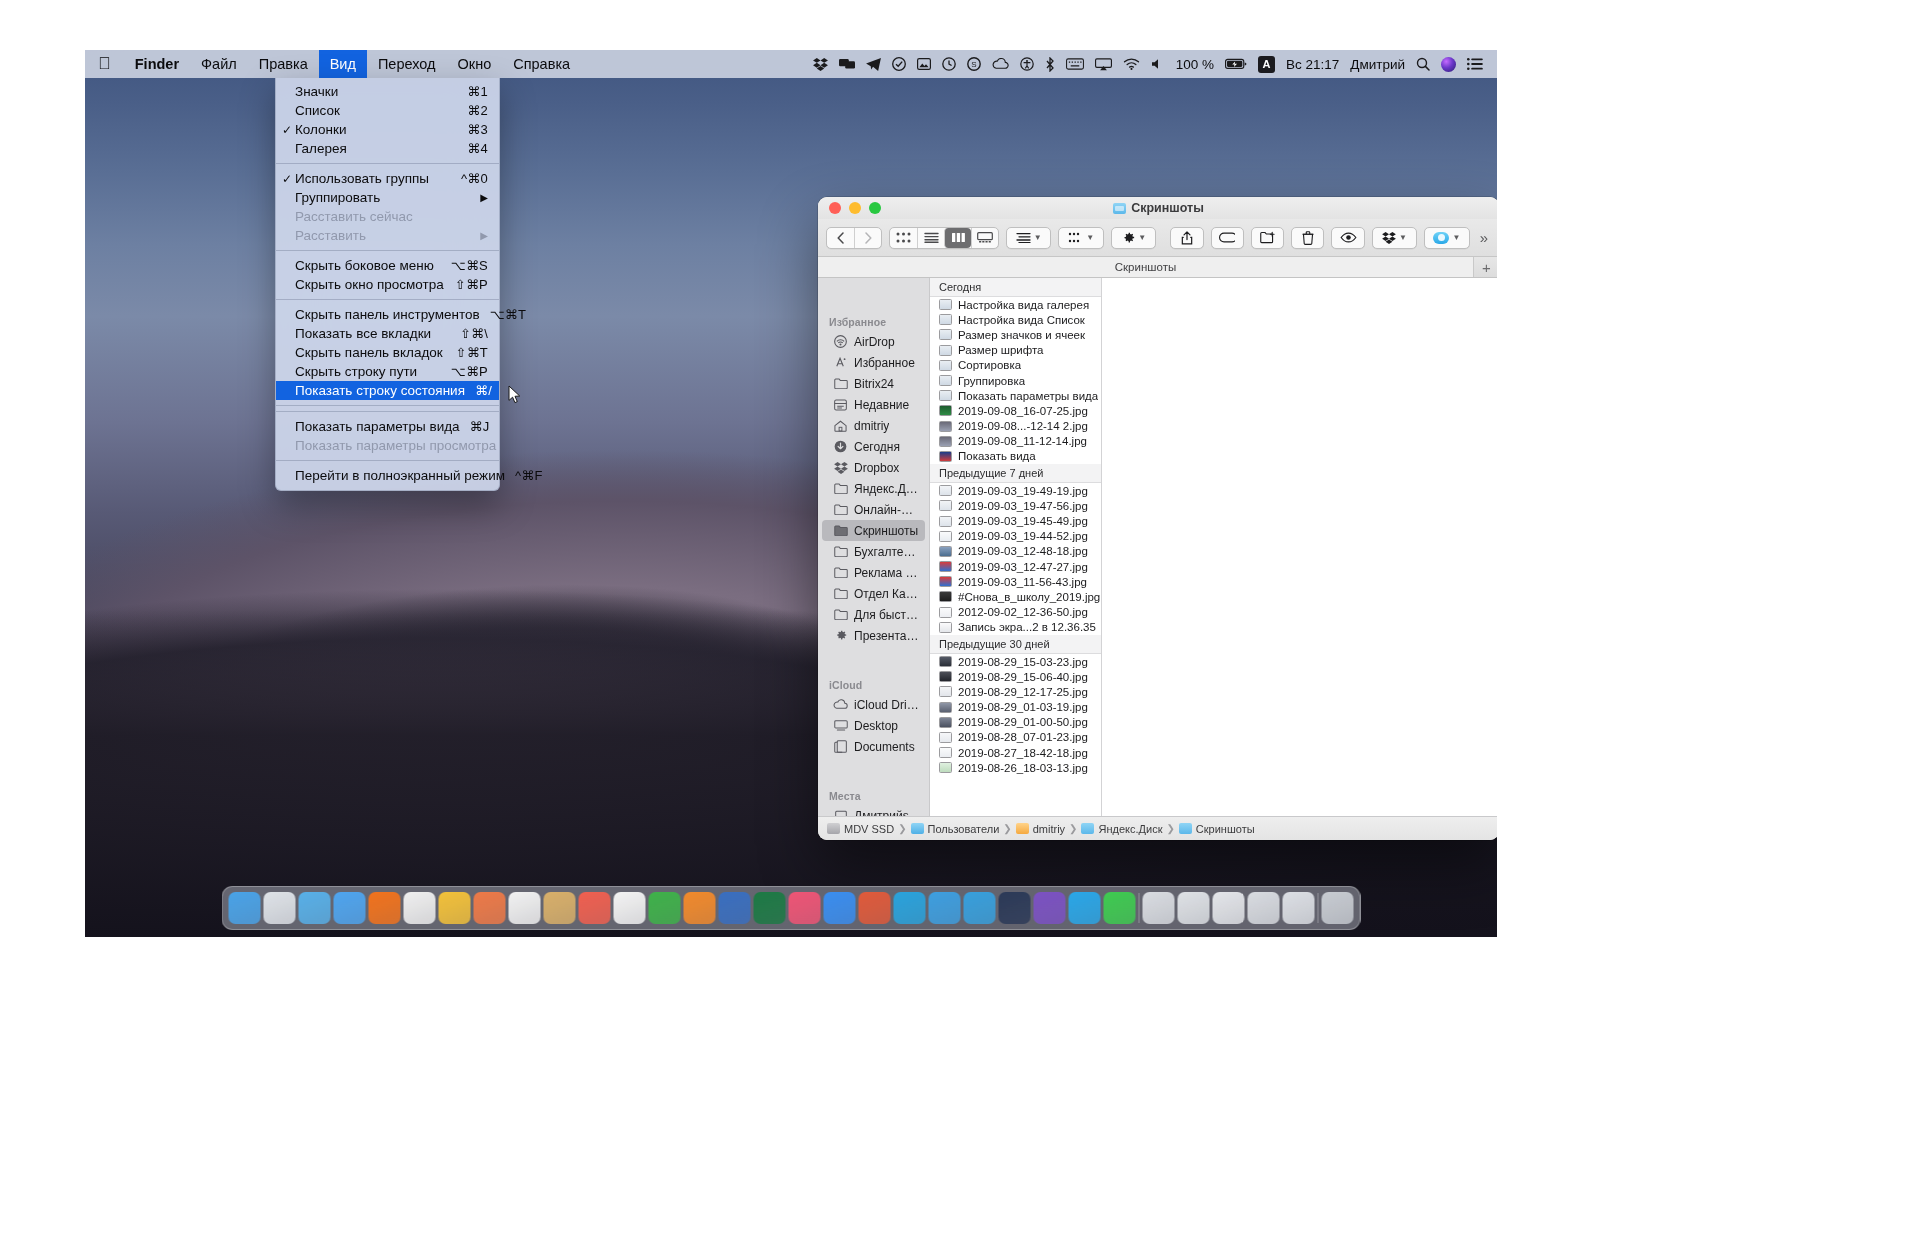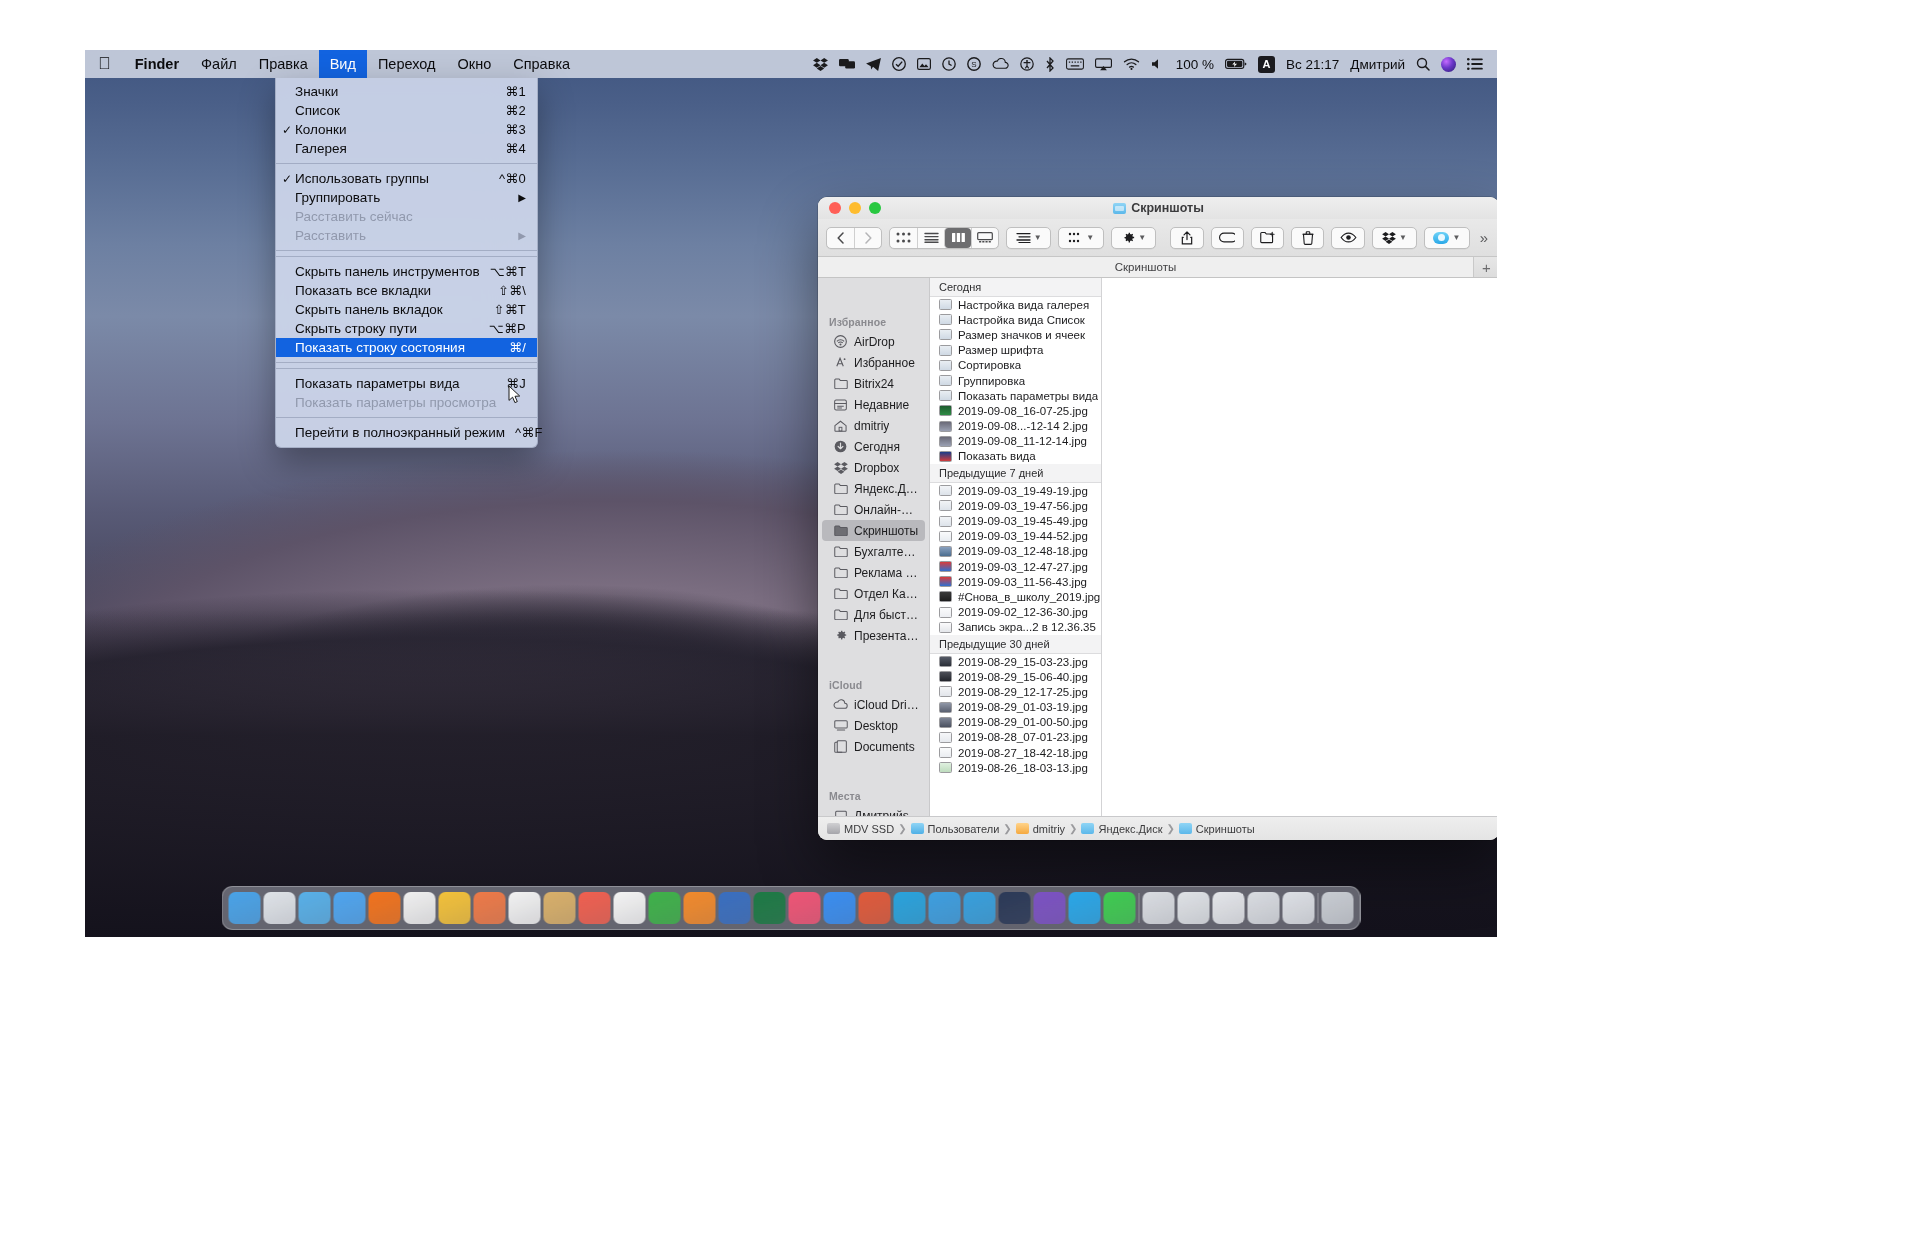--- a/index.html
+++ b/index.html
@@ -71,21 +71,21 @@
     display: flex; align-items: center; justify-content: center;
   }
   .siri-dot {
     width: 15px; height: 15px; border-radius: 50%;
     background: radial-gradient(circle at 35% 30%, #c56bff 0%, #6a37c9 45%, #2b1e6e 100%);
   }
 
   
   #viewmenu {
     position: absolute; left: 190px; top: 28px;
-    width: 263px;
+    width: 225px;
     background: rgba(205,214,235,0.93);
     backdrop-filter: blur(24px);
     border: 1px solid rgba(140,150,175,0.55);
     border-top: none;
     border-radius: 0 0 6px 6px;
     box-shadow: 0 14px 34px rgba(0,0,0,.34);
     padding: 4px 0 5px 0;
     font-size: 13.5px; color: #0b0b0d;
     z-index: 80;
   }
@@ -460,20 +460,32 @@
         <span class="lbl">Расставить сейчас</span>
       </div>
       <div class="mi dim">
         <span class="chk"></span>
         <span class="lbl">Расставить</span>
         <span class="arr">▶</span>
       </div>
     </div>
     <div class="msep"></div>
 
+    <div>
+      <div class="mi">
+        <span class="chk"></span>
+        <span class="lbl">Скрыть боковое меню</span>
+        <span class="sc">⌥⌘S</span>
+      </div>
+      <div class="mi">
+        <span class="chk"></span>
+        <span class="lbl">Скрыть окно просмотра</span>
+        <span class="sc">⇧⌘P</span>
+      </div>
+    </div>
     <div class="msep"></div>
 
     <div>
       <div class="mi">
         <span class="chk"></span>
         <span class="lbl">Скрыть панель инструментов</span>
         <span class="sc">⌥⌘T</span>
       </div>
       <div class="mi">
         <span class="chk"></span>
@@ -984,21 +996,21 @@
           <div class="fl-row">
               <span class="fl-ico" style="background:linear-gradient(#d93b3b,#2f6fd0)"></span>
               <span class="fl-name">2019-09-03_11-56-43.jpg</span>
             </div>
           <div class="fl-row">
               <span class="fl-ico" style="background:linear-gradient(#3a3a3a,#1d1d1d)"></span>
               <span class="fl-name">#Снова_в_школу_2019.jpg</span>
             </div>
           <div class="fl-row">
               <span class="fl-ico" style="background:linear-gradient(#fbfbfc,#eceef2)"></span>
-              <span class="fl-name">2019-09-02_12-36-30.jpg</span>
+              <span class="fl-name">2012-09-02_12-36-50.jpg</span>
             </div>
           <div class="fl-row">
               <span class="fl-ico" style="background:linear-gradient(#fbfbfc,#e4e6ea)"></span>
               <span class="fl-name">Запись экра...2 в 12.36.35</span>
             </div>
         </div>
 
         <div class="grp-head">Предыдущие 30 дней</div>
         <div>
           <div class="fl-row">

